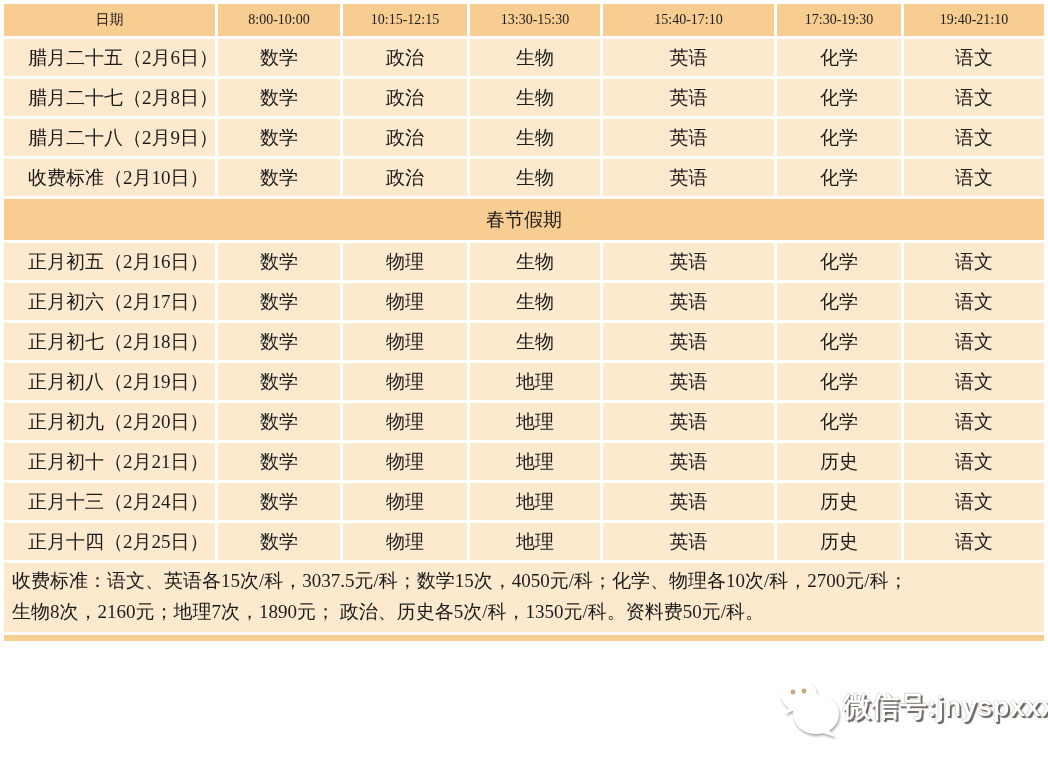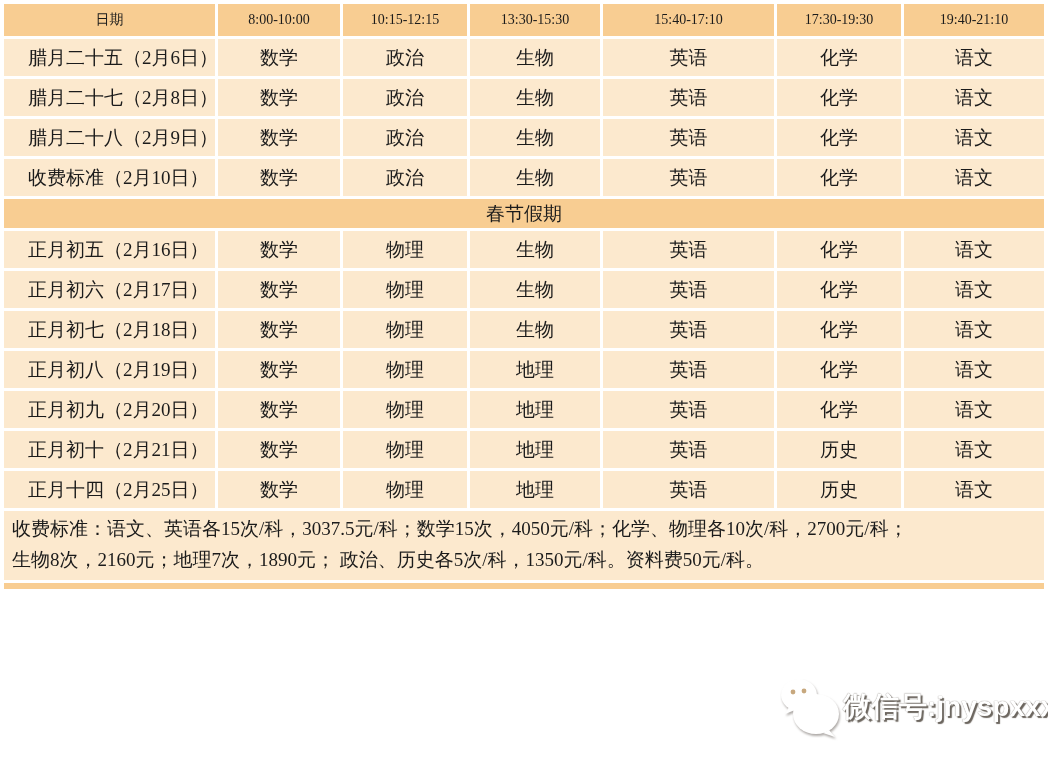--- a/index.html
+++ b/index.html
@@ -45,21 +45,21 @@
     white-space:nowrap;
   }
   td.subject{
     background:var(--cell-bg);
     height:37px;
     font-size:19px;
     text-align:center;
   }
   td.holiday{
     background:var(--header-bg);
-    height:29px;
+    height:41px;
     font-size:19px;
     text-align:center;
   }
   td.fee{
     background:var(--cell-bg);
     font-size:19px;
     line-height:31px;
     text-align:left;
     padding:2px 6px 5px 8px;
   }
@@ -198,20 +198,29 @@
     <tr>
       <td class="date">正月初十（2月21日）</td>
       <td class="subject">数学</td>
       <td class="subject">物理</td>
       <td class="subject">地理</td>
       <td class="subject">英语</td>
       <td class="subject">历史</td>
       <td class="subject">语文</td>
     </tr>
     <tr>
+      <td class="date">正月十三（2月24日）</td>
+      <td class="subject">数学</td>
+      <td class="subject">物理</td>
+      <td class="subject">地理</td>
+      <td class="subject">英语</td>
+      <td class="subject">历史</td>
+      <td class="subject">语文</td>
+    </tr>
+    <tr>
       <td class="date">正月十四（2月25日）</td>
       <td class="subject">数学</td>
       <td class="subject">物理</td>
       <td class="subject">地理</td>
       <td class="subject">英语</td>
       <td class="subject">历史</td>
       <td class="subject">语文</td>
     </tr>
     <tr>
       <td class="fee" colspan="7">

